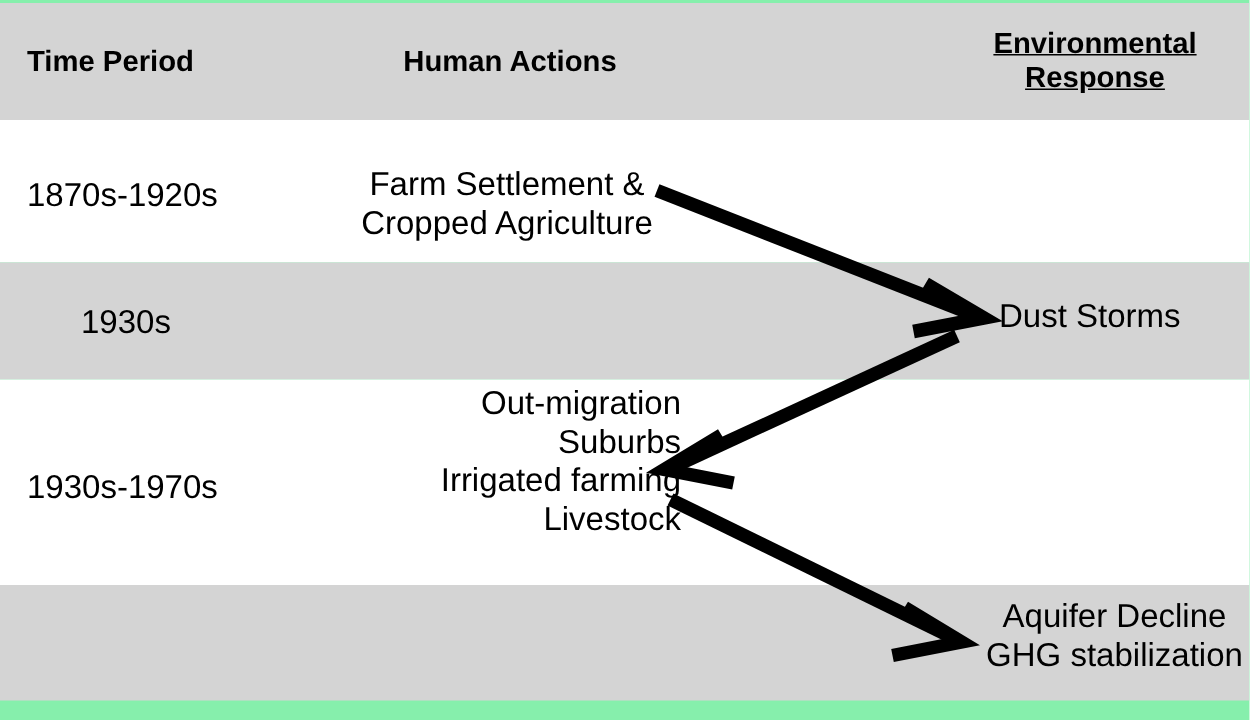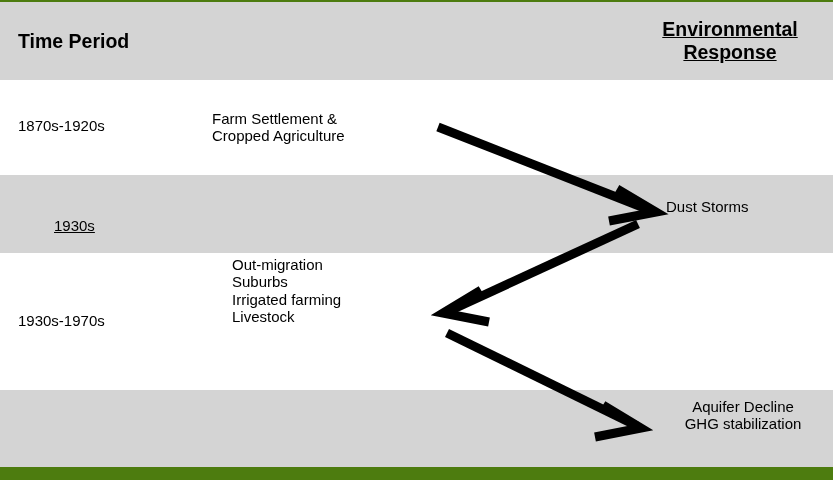--- a/index.html
+++ b/index.html
@@ -7,21 +7,21 @@
     padding: 0;
     background: #ffffff;
   }
   body {
     font-family: "Liberation Sans", sans-serif;
   }
   #diagram {
     position: relative;
     width: 833px;
     height: 480px;
-    background: #4d7c0f;
+    background: #86efac;
     overflow: hidden;
   }
 
   
   .band {
     position: absolute;
     left: 0;
     width: 833px;
     background: #d4d4d4;
   }
@@ -41,43 +41,43 @@
     color: #000000;
     line-height: 1.16;
     white-space: pre-line;
   }
   .hdr {
     font-weight: bold;
     font-size: 19.5px;
   }
   .body-txt {
     font-weight: normal;
-    font-size: 15px;
+    font-size: 22px;
   }
 
   
   #hdr-time {
     left: 18px;  top: 30px;  width: 200px;
   }
   #hdr-human {
     left: 215px; top: 30px;  width: 250px; text-align: center;
   }
   #hdr-env {
     left: 632px; top: 18px;  width: 196px; text-align: center; text-decoration: underline;
   }
 
   
   #time-1 { left: 18px;  top: 117px; width: 210px; }
-  #time-2 { left: 54px;  top: 217px; width: 180px; text-decoration: underline; }
+  #time-2 { left: 54px;  top: 202px; width: 180px; }
   #time-3 { left: 18px;  top: 312px; width: 210px; }
   #time-4 { left: 10px;  top: 412px; width: 230px; }
 
   
-  #act-1 { left: 212px; top: 110px; width: 252px; text-align: left; }
-  #act-2 { left: 232px; top: 256px; width: 222px; text-align: left; }
+  #act-1 { left: 212px; top: 110px; width: 252px; text-align: center; }
+  #act-2 { left: 232px; top: 256px; width: 222px; text-align: right; }
 
   
   #env-1 { left: 666px; top: 198px; width: 180px; text-align: left; }
   #env-2 { left: 648px; top: 398px; width: 190px; text-align: center; }
 
   
   #arrow-layer {
     position: absolute;
     left: 0;
     top: 0;
@@ -104,20 +104,21 @@
 
 <div id="diagram">
 
   <div class="band" id="band-header"></div>
   <div class="band white" id="band-row1"></div>
   <div class="band" id="band-row2"></div>
   <div class="band white" id="band-row3"></div>
   <div class="band" id="band-row4"></div>
 
   <div class="cell hdr" id="hdr-time">Time Period</div>
+  <div class="cell hdr" id="hdr-human">Human Actions</div>
   <div class="cell hdr" id="hdr-env">Environmental
 Response</div>
 
   <div class="cell body-txt" id="time-1">1870s-1920s</div>
   <div class="cell body-txt" id="time-2">1930s</div>
   <div class="cell body-txt" id="time-3">1930s-1970s</div>
 
   <div class="cell body-txt" id="act-1">Farm Settlement &amp;
 Cropped Agriculture</div>
   <div class="cell body-txt" id="act-2">Out-migration

